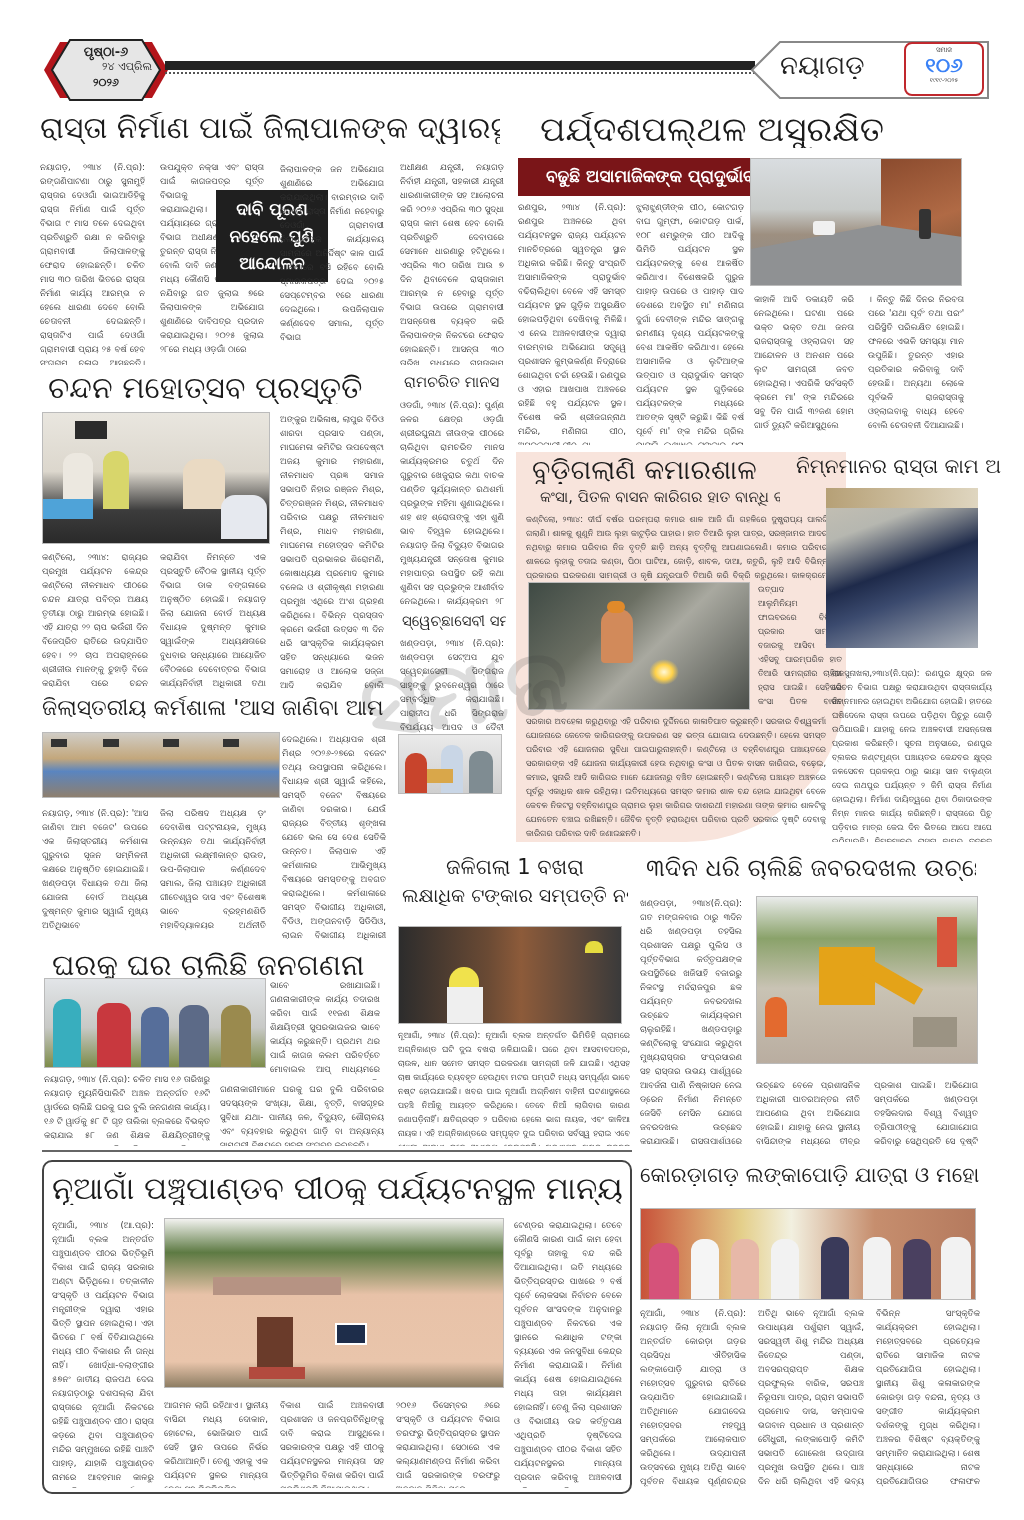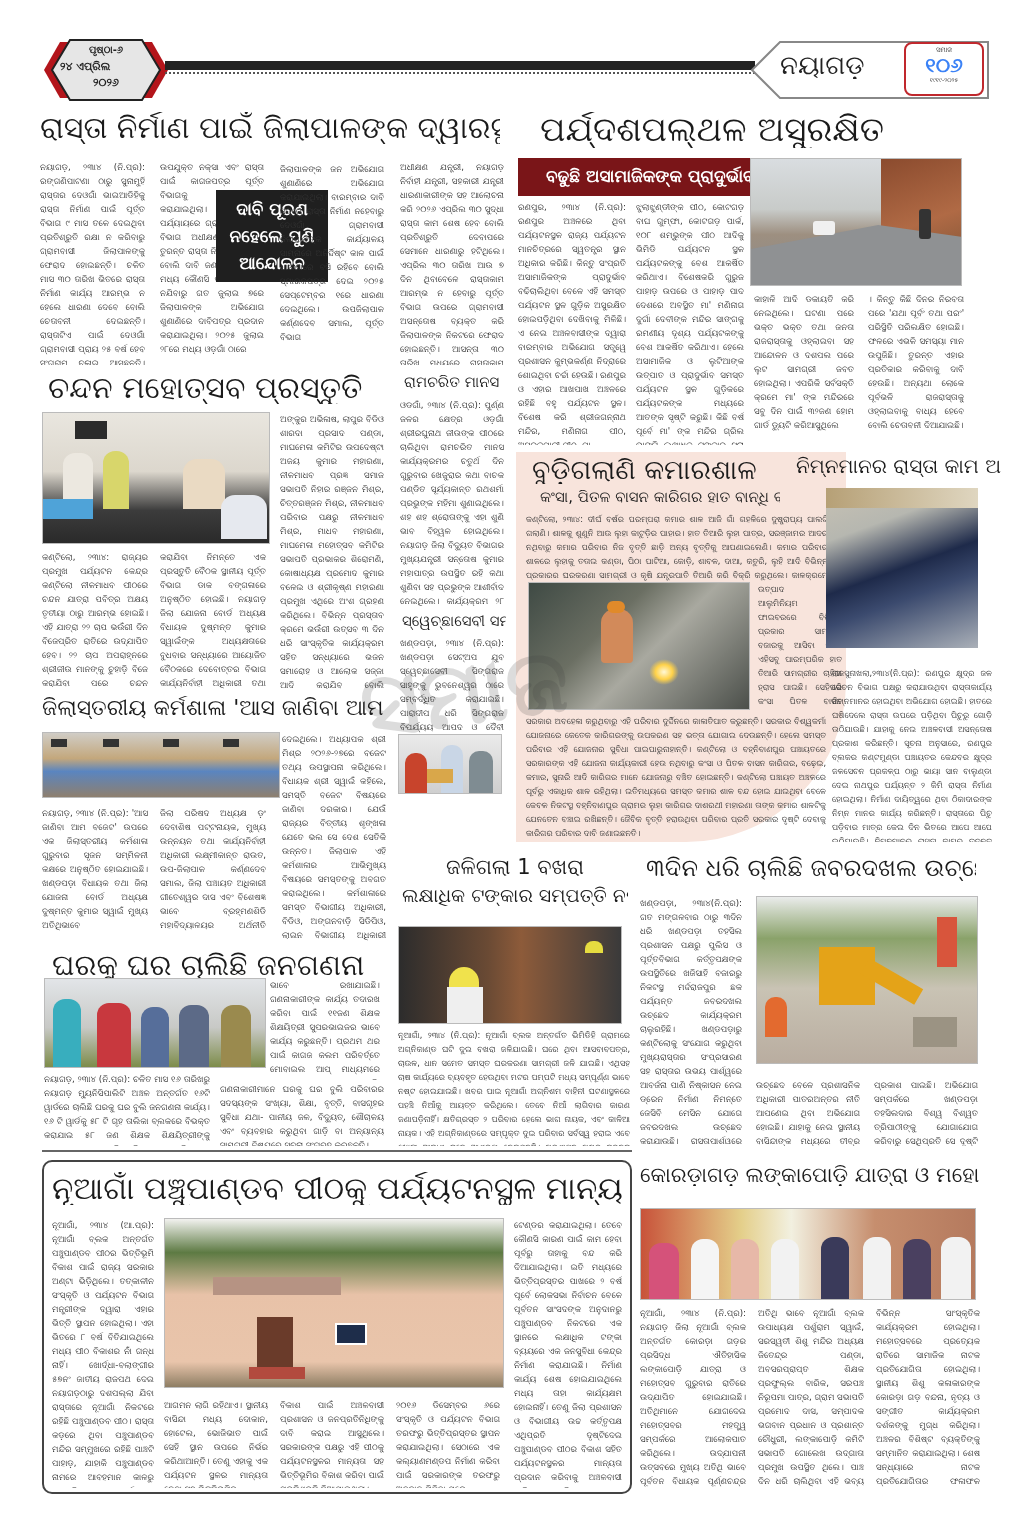--- a/index.html
+++ b/index.html
@@ -13,22 +13,22 @@
 </head>
 <body>
 
 <div class="abs" style="left:0;top:0;width:1024px;height:105px">
 
   <svg class="abs" style="left:42px;top:38px" width="128" height="64" viewBox="0 0 128 64">
     <polygon points="2,32 18,4 34,4 34,60 18,60" fill="#b3151b"></polygon>
     <polygon points="126,32 110,4 94,4 94,60 110,60" fill="#b3151b"></polygon>
     <polygon points="10,32 28,2 100,2 118,32 100,62 28,62" fill="#e6e6e6" stroke="#222" stroke-width="2"></polygon>
   </svg>
-  <div class="abs" style="left:60px;top:44px;width:92px;text-align:center;font-size:10px;font-weight:bold">ପୃଷ୍ଠା-୬</div>
-  <div class="abs" style="left:60px;top:60px;width:92px;text-align:left;font-size:11px;font-weight:bold">୨୪ ଏପ୍ରିଲ</div>
+  <div class="abs" style="left:60px;top:44px;width:92px;text-align:center;font-size:13px;font-weight:bold">ପୃଷ୍ଠା-୬</div>
+  <div class="abs" style="left:60px;top:60px;width:92px;text-align:right;font-size:11px;font-weight:normal">୨୪ ଏପ୍ରିଲ</div>
   <div class="abs" style="left:60px;top:76px;width:92px;text-align:center;font-size:11px;font-weight:bold">୨୦୨୬</div>
 
   <div class="abs" style="left:165px;top:61px;width:590px;height:9px;background:#222"></div>
   <div class="abs" style="left:165px;top:72px;width:590px;height:3px;border-top:2px dotted #555"></div>
 
   <svg class="abs" style="left:750px;top:40px" width="240" height="60" viewBox="0 0 240 60">
     <polygon points="2,30 30,2 238,2 238,58 30,58" fill="#fff" stroke="#888" stroke-width="2"></polygon>
   </svg>
   <div class="abs hl" style="left:780px;top:52px;font-size:26px;color:#222">ନୟାଗଡ଼</div>
   <div class="abs" style="left:904px;top:42px;width:80px;height:54px;border:2px solid #c0282d;border-radius:8px;background:#fff;text-align:center">
@@ -54,21 +54,21 @@
   <div style="color:#fff;font-weight:bold;font-size:17px;padding:8px 0 0 28px;white-space:nowrap">ବଢୁଛି ଅସାମାଜିକଙ୍କ ପ୍ରାଦୁର୍ଭାବ</div>
 </div>
 <div class="abs photo" style="left:750px;top:158px;width:212px;height:128px;background:linear-gradient(180deg,#d9dde0 0%,#c8cbc9 40%,#9d8f80 60%,#8a8a8a 100%)">
   <div style="position:absolute;right:0;top:0;width:80px;height:128px;background:linear-gradient(160deg,#8b4b2e,#b06a45 50%,#6e4d33)"></div>
   <div style="position:absolute;left:0;bottom:0;width:212px;height:60px;background:#8f9193;clip-path:polygon(0 40%,60% 0,100% 20%,100% 100%,0 100%)"></div>
   <div style="position:absolute;left:62px;top:62px;width:22px;height:14px;background:#f0f0f0;border-radius:3px"></div>
   <div style="position:absolute;left:168px;top:50px;width:12px;height:30px;background:#333;border-radius:3px"></div>
 </div>
 <div class="col body-text" style="left:518px;top:200px;width:108px;height:245px">ରଣପୁର, ୨୩ା୪ (ନି.ପ୍ର): ରଣପୁର ଅଞ୍ଚଳରେ ଥିବା ପର୍ଯ୍ୟଟନସ୍ଥଳ ରାଜ୍ୟ ପର୍ଯ୍ୟଟନ ମାନଚିତ୍ରରେ ସ୍ୱତନ୍ତ୍ର ସ୍ଥାନ ଅଧିକାର କରିଛି। କିନ୍ତୁ ସଂପ୍ରତି ଅସାମାଜିକଙ୍କ ପ୍ରାଦୁର୍ଭାବ ବଢିଚାଲିଥିବା ବେଳେ ଏହି ସମସ୍ତ ପର୍ଯ୍ୟଟନ ସ୍ଥଳ ଗୁଡ଼ିକ ଅସୁରକ୍ଷିତ ହୋଇପଡ଼ିଥିବା ଦେଖିବାକୁ ମିଳିଛି। ଏ ନେଇ ଅଞ୍ଚଳବାସୀଙ୍କ ଦ୍ୱାରା ବାରମ୍ବାର ଅଭିଯୋଗ ସତ୍ତ୍ୱେ ପ୍ରଶାସନ କୁମ୍ଭକର୍ଣ୍ଣ ନିଦ୍ରାରେ ଶୋଇଥିବା ଚର୍ଚ୍ଚା ହେଉଛି। ରଣପୁର ଓ ଏହାର ଆଖପାଖ ଅଞ୍ଚଳରେ ରହିଛି ବହୁ ପର୍ଯ୍ୟଟନ ସ୍ଥଳ। ବିଶେଷ କରି ଶ୍ରୀଜଗନ୍ନାଥ ମନ୍ଦିର, ମଣିନାଗ ପୀଠ, ଅସୁରକୁମାରୀ ପୀଠ, ମା</div>
 <div class="col body-text" style="left:636px;top:200px;width:108px;height:245px">ଝୁଲାଝୁଣ୍ଡୀଙ୍କ ପୀଠ, କୋଟଗଡ଼ ବାଘ ଗୁମ୍ଫା, କୋଟଗଡ଼ ପାର୍କ, ୧୦୮ ଶମ୍ଭୁଙ୍କ ପୀଠ ଆଦିକୁ ଭିମିଡି ପର୍ଯ୍ୟଟନ ସ୍ଥଳ ପର୍ଯ୍ୟଟକଙ୍କୁ ବେଶ ଆକର୍ଷିତ କରିଥାଏ। ବିଶେଷକରି ଗୁରୁଜ ପାହାଡ଼ ଉପରେ ଓ ପାହାଡ଼ ପାଦ ଦେଶରେ ଅବସ୍ଥିତ ମା' ମଣିନାଗ ଦୁର୍ଗା ଦେବୀଙ୍କ ମନ୍ଦିର ସାଙ୍ଗକୁ ରମଣୀୟ ଦୃଶ୍ୟ ପର୍ଯ୍ୟଟକଙ୍କୁ ବେଶ ଆକର୍ଷିତ କରିଥାଏ। ହେଲେ ଅସାମାଜିକ ଓ ଲୁଟିଆଙ୍କ ଉତ୍ପାତ ଓ ପ୍ରାଦୁର୍ଭାବ ସମସ୍ତ ପର୍ଯ୍ୟଟନ ସ୍ଥଳ ଗୁଡ଼ିକରେ ପର୍ଯ୍ୟଟକଙ୍କ ମଧ୍ୟରେ ଆତଙ୍କ ସୃଷ୍ଟି କରୁଛି। କିଛି ବର୍ଷ ପୂର୍ବେ ମା' ଙ୍କ ମନ୍ଦିର ଗ୍ରିଲ ଭାଙ୍ଗି ଲକ୍ଷାଧିକ ଟଙ୍କାର ସୁନା ରୁପା ଅଳଙ୍କାର, ମା' ଙ୍କ ସୁନା ଆଖି ଓ ବହୁ ଘଣ୍ଟ, ଘଣ୍ଟା,</div>
-<div class="col body-text" style="left:754px;top:292px;width:100px;height:153px">କାହାଳି ଆଦି ଡକାୟତି କରି ନେଇଥିଲେ। ଘଟଣା ପରେ ଭକ୍ତ ଭକ୍ତ ତଥା ଜନତା ରାଜରାସ୍ତାକୁ ଓହ୍ଲାଇବା ସହ ଆନ୍ଦୋଳନ ଓ ଦଶପଲ ପରେ ଲୁଟ ସାମଗ୍ରୀ ଜବତ ହୋଇଥିଲା। ଏପରିକି ସର୍ବସକ୍ତି କ୍ରମେ ମା' ଙ୍କ ମନ୍ଦିରରେ ସବୁ ଦିନ ପାଇଁ ୩୨ଜଣ ହୋମ ଗାର୍ଡ ଡ୍ୟୁଟି କରିଆସୁଥିଲେ</div>
+<div class="col body-text" style="left:754px;top:292px;width:100px;height:153px">କାହାଳି ଆଦି ଡକାୟତି କରି ନେଇଥିଲେ। ଘଟଣା ପରେ ଭକ୍ତ ଭକ୍ତ ତଥା ଜନତା ରାଜରାସ୍ତାକୁ ଓହ୍ଲାଇବା ସହ ଆନ୍ଦୋଳନ ଓ ଅନଶନ ପରେ ଲୁଟ ସାମଗ୍ରୀ ଜବତ ହୋଇଥିଲା। ଏପରିକି ସର୍ବସକ୍ତି କ୍ରମେ ମା' ଙ୍କ ମନ୍ଦିରରେ ସବୁ ଦିନ ପାଇଁ ୩୨ଜଣ ହୋମ ଗାର୍ଡ ଡ୍ୟୁଟି କରିଆସୁଥିଲେ</div>
 <div class="col body-text" style="left:868px;top:292px;width:96px;height:153px">। କିନ୍ତୁ କିଛି ଦିନର ନିରବତା ପରେ 'ଯଥା ପୂର୍ବଂ ତଥା ପରଂ' ପରିସ୍ଥିତି ପରିଲକ୍ଷିତ ହୋଇଛି। ଫଳରେ ଏଭଳି ସମସ୍ୟା ମାନ ଉପୁଜିଛି। ତୁରନ୍ତ ଏହାର ପ୍ରତିକାର କରିବାକୁ ଦାବି ହେଉଛି। ଅନ୍ୟଥା ଲୋକେ ପୂର୍ବଭଳି ରାଜରାସ୍ତାକୁ ଓହ୍ଲାଇବାକୁ ବାଧ୍ୟ ହେବେ ବୋଲି ଚେତାବନୀ ଦିଆଯାଇଛି।</div>
 
 <div class="abs hl" style="left:48px;top:372px;width:330px;font-size:30px">ଚନ୍ଦନ ମହୋତ୍ସବ ପ୍ରସ୍ତୁତି</div>
 <div class="abs photo" style="left:42px;top:412px;width:228px;height:132px;background:linear-gradient(180deg,#e9e6df 0%,#dcd7cd 45%,#3c3c3c 75%,#2a2a2a 100%)">
   <div style="position:absolute;left:32px;top:8px;width:32px;height:18px;background:#2b2b2b"></div>
   <div style="position:absolute;left:20px;top:40px;width:30px;height:60px;background:#ece8e0;border-radius:12px 12px 0 0"></div>
   <div style="position:absolute;left:60px;top:38px;width:26px;height:58px;background:#d8d66b;border-radius:12px 12px 0 0"></div>
   <div style="position:absolute;left:140px;top:46px;width:42px;height:50px;background:#eadac3;border-radius:14px 14px 0 0"></div>
   <div style="position:absolute;left:178px;top:82px;width:46px;height:44px;background:#e6e9ef;border-radius:14px 14px 0 0"></div>
   <div style="position:absolute;left:0;top:86px;width:50px;height:20px;background:#4fa3d8"></div>

